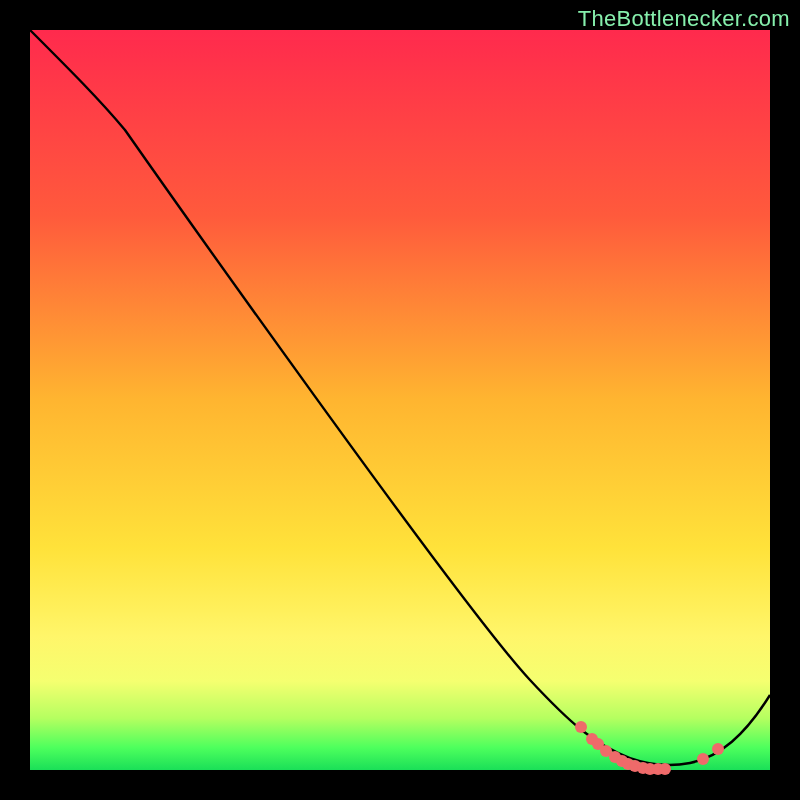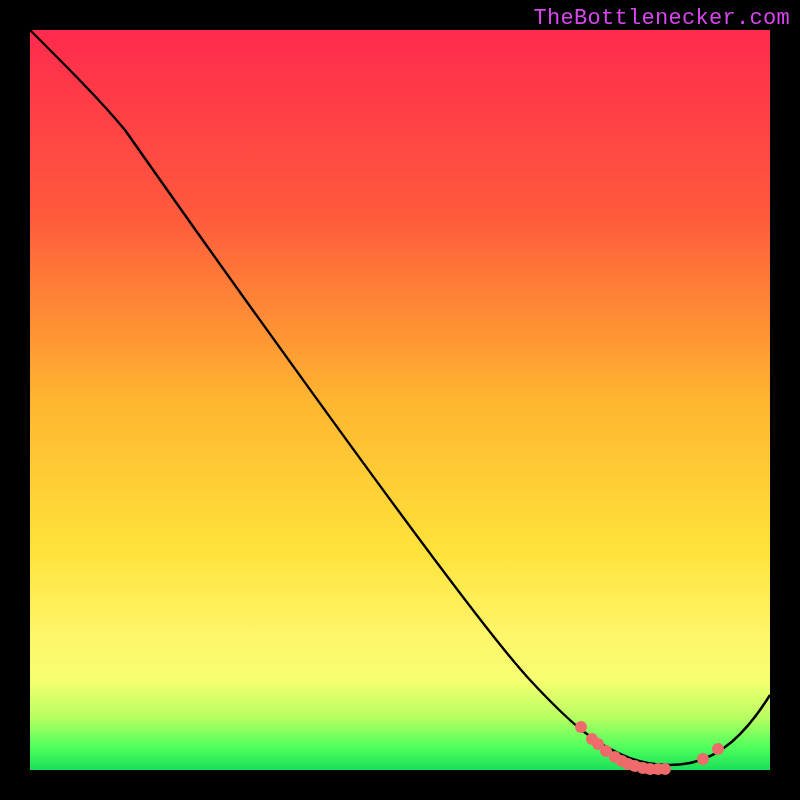--- a/index.html
+++ b/index.html
@@ -33,23 +33,23 @@
       #f5ff70 88%,
       #b5ff60 93%,
       #4dff5d 97%,
       #1adf58 100%
     );
   }
   .watermark {
     position: absolute;
     top: 6px;
     right: 10px;
-    font-family: Liberation Mono, monospace;
+    font-family: Liberation Sans, sans-serif;
     font-size: 22px;
-    color: #d946ef;
+    color: #86efac;
     letter-spacing: 0.3px;
     user-select: none;
   }
   svg.curve {
     position: absolute;
     left: 0;
     top: 0;
     width: 740px;
     height: 740px;
     overflow: visible;

